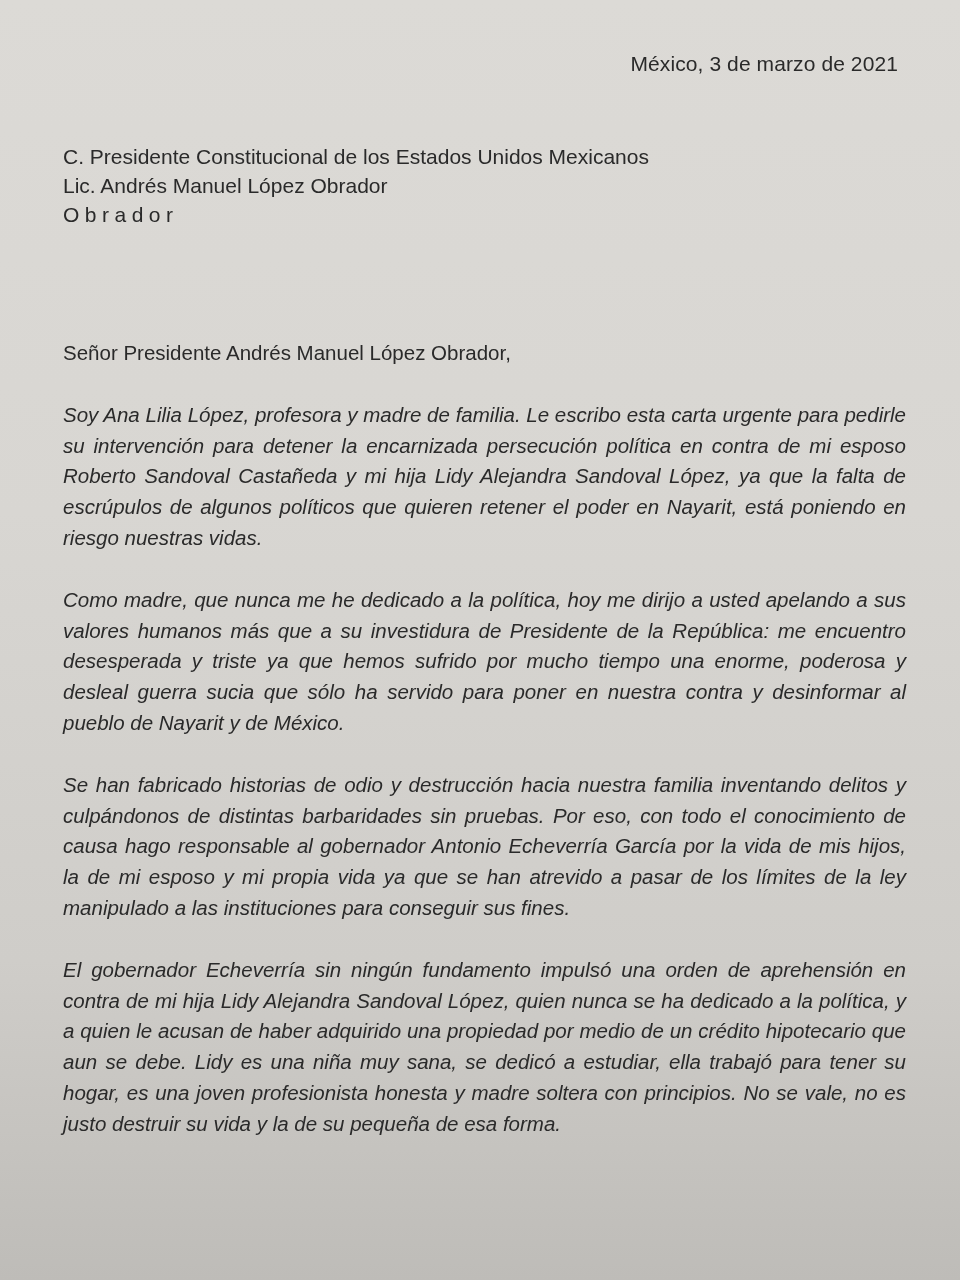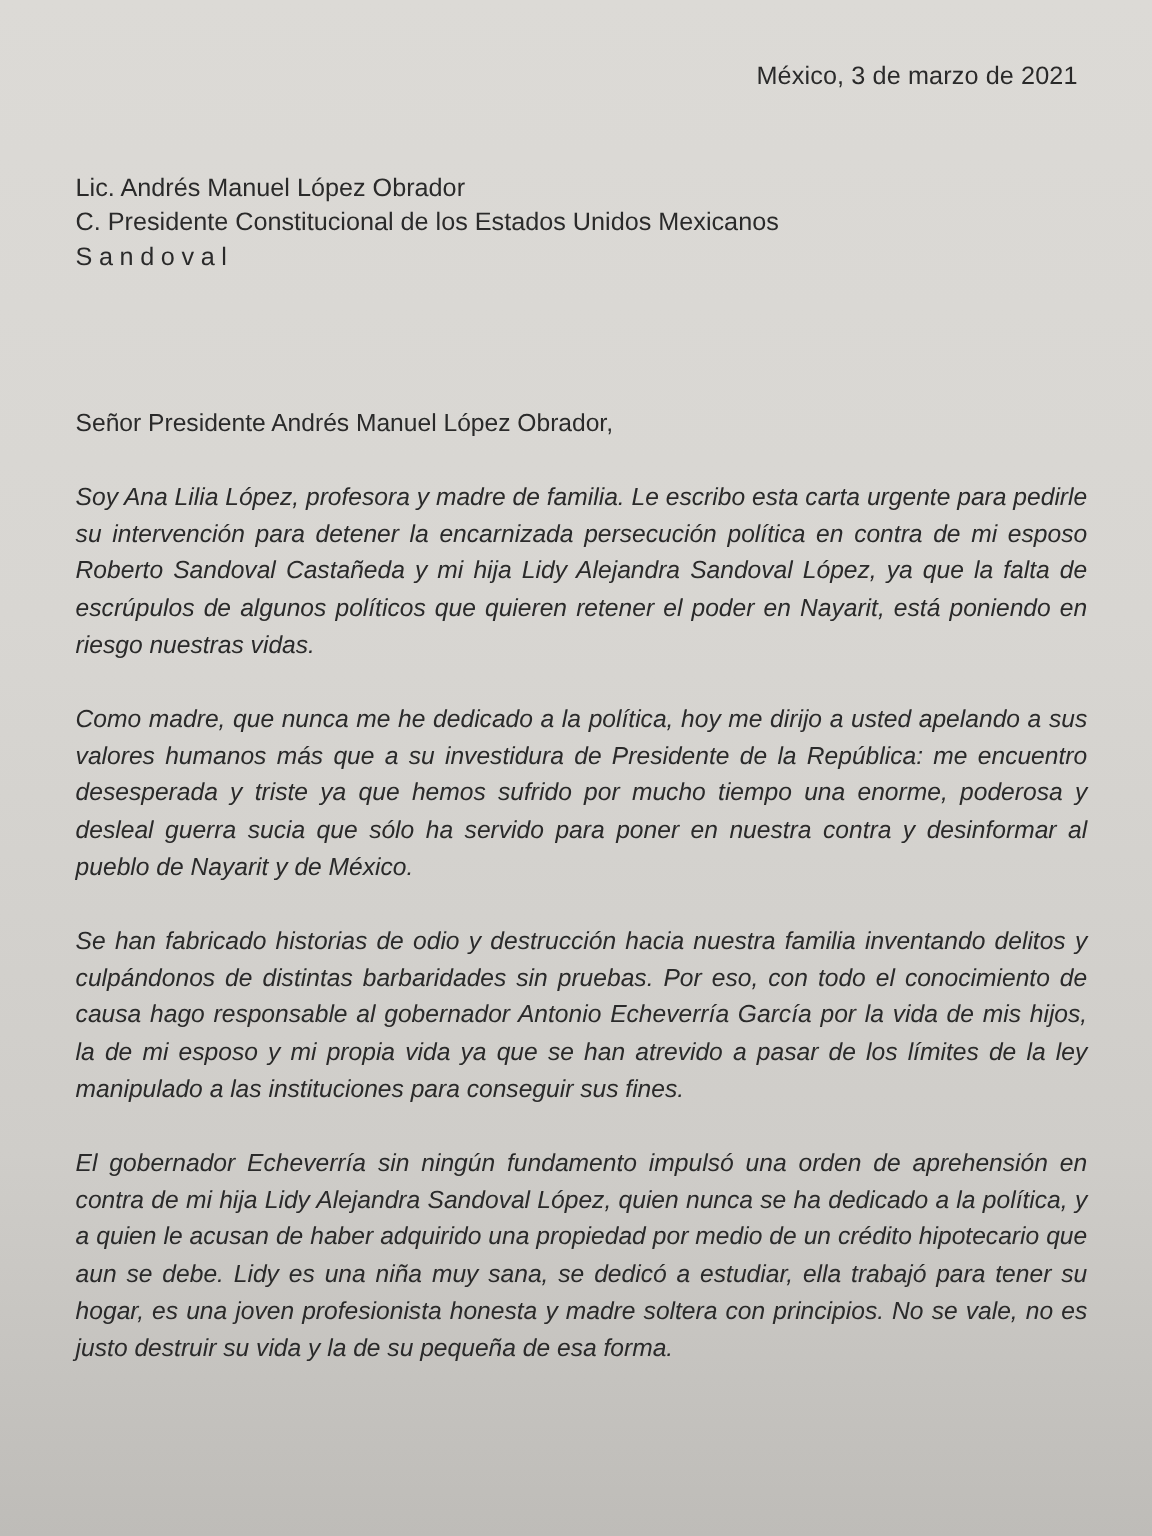--- a/index.html
+++ b/index.html
@@ -55,23 +55,23 @@
       font-style: italic;
     }
   </style>
 </head>
 <body>
 
 <div class="page">
   <div class="date">México, 3 de marzo de 2021</div>
 
   <div class="addressee">
+    <div>C. Presidente Constitucional de los Estados Unidos Mexicanos</div>
     <div>Lic. Andrés Manuel López Obrador</div>
-    <div>C. Presidente Constitucional de los Estados Unidos Mexicanos</div>
-    <div class="presente">Sandoval</div>
+    <div class="presente">Obrador</div>
   </div>
 
   <div class="body-text">
     <p class="salutation">Señor Presidente Andrés Manuel López Obrador,</p>
     <p class="para">Soy Ana Lilia López, profesora y madre de familia. Le escribo esta carta urgente para pedirle su intervención para detener la encarnizada persecución política en contra de mi esposo Roberto Sandoval Castañeda y mi hija Lidy Alejandra Sandoval López, ya que la falta de escrúpulos de algunos políticos que quieren retener el poder en Nayarit, está poniendo en riesgo nuestras vidas.</p>
     <p class="para">Como madre, que nunca me he dedicado a la política, hoy me dirijo a usted apelando a sus valores humanos más que a su investidura de Presidente de la República: me encuentro desesperada y triste ya que hemos sufrido por mucho tiempo una enorme, poderosa y desleal guerra sucia que sólo ha servido para poner en nuestra contra y desinformar al pueblo de Nayarit y de México.</p>
     <p class="para">Se han fabricado historias de odio y destrucción hacia nuestra familia inventando delitos y culpándonos de distintas barbaridades sin pruebas. Por eso, con todo el conocimiento de causa hago responsable al gobernador Antonio Echeverría García por la vida de mis hijos, la de mi esposo y mi propia vida ya que se han atrevido a pasar de los límites de la ley manipulado a las instituciones para conseguir sus fines.</p>
     <p class="para">El gobernador Echeverría sin ningún fundamento impulsó una orden de aprehensión en contra de mi hija Lidy Alejandra Sandoval López, quien nunca se ha dedicado a la política, y a quien le acusan de haber adquirido una propiedad por medio de un crédito hipotecario que aun se debe. Lidy es una niña muy sana, se dedicó a estudiar, ella trabajó para tener su hogar, es una joven profesionista honesta y madre soltera con principios. No se vale, no es justo destruir su vida y la de su pequeña de esa forma.</p>
   </div>
 </div>

